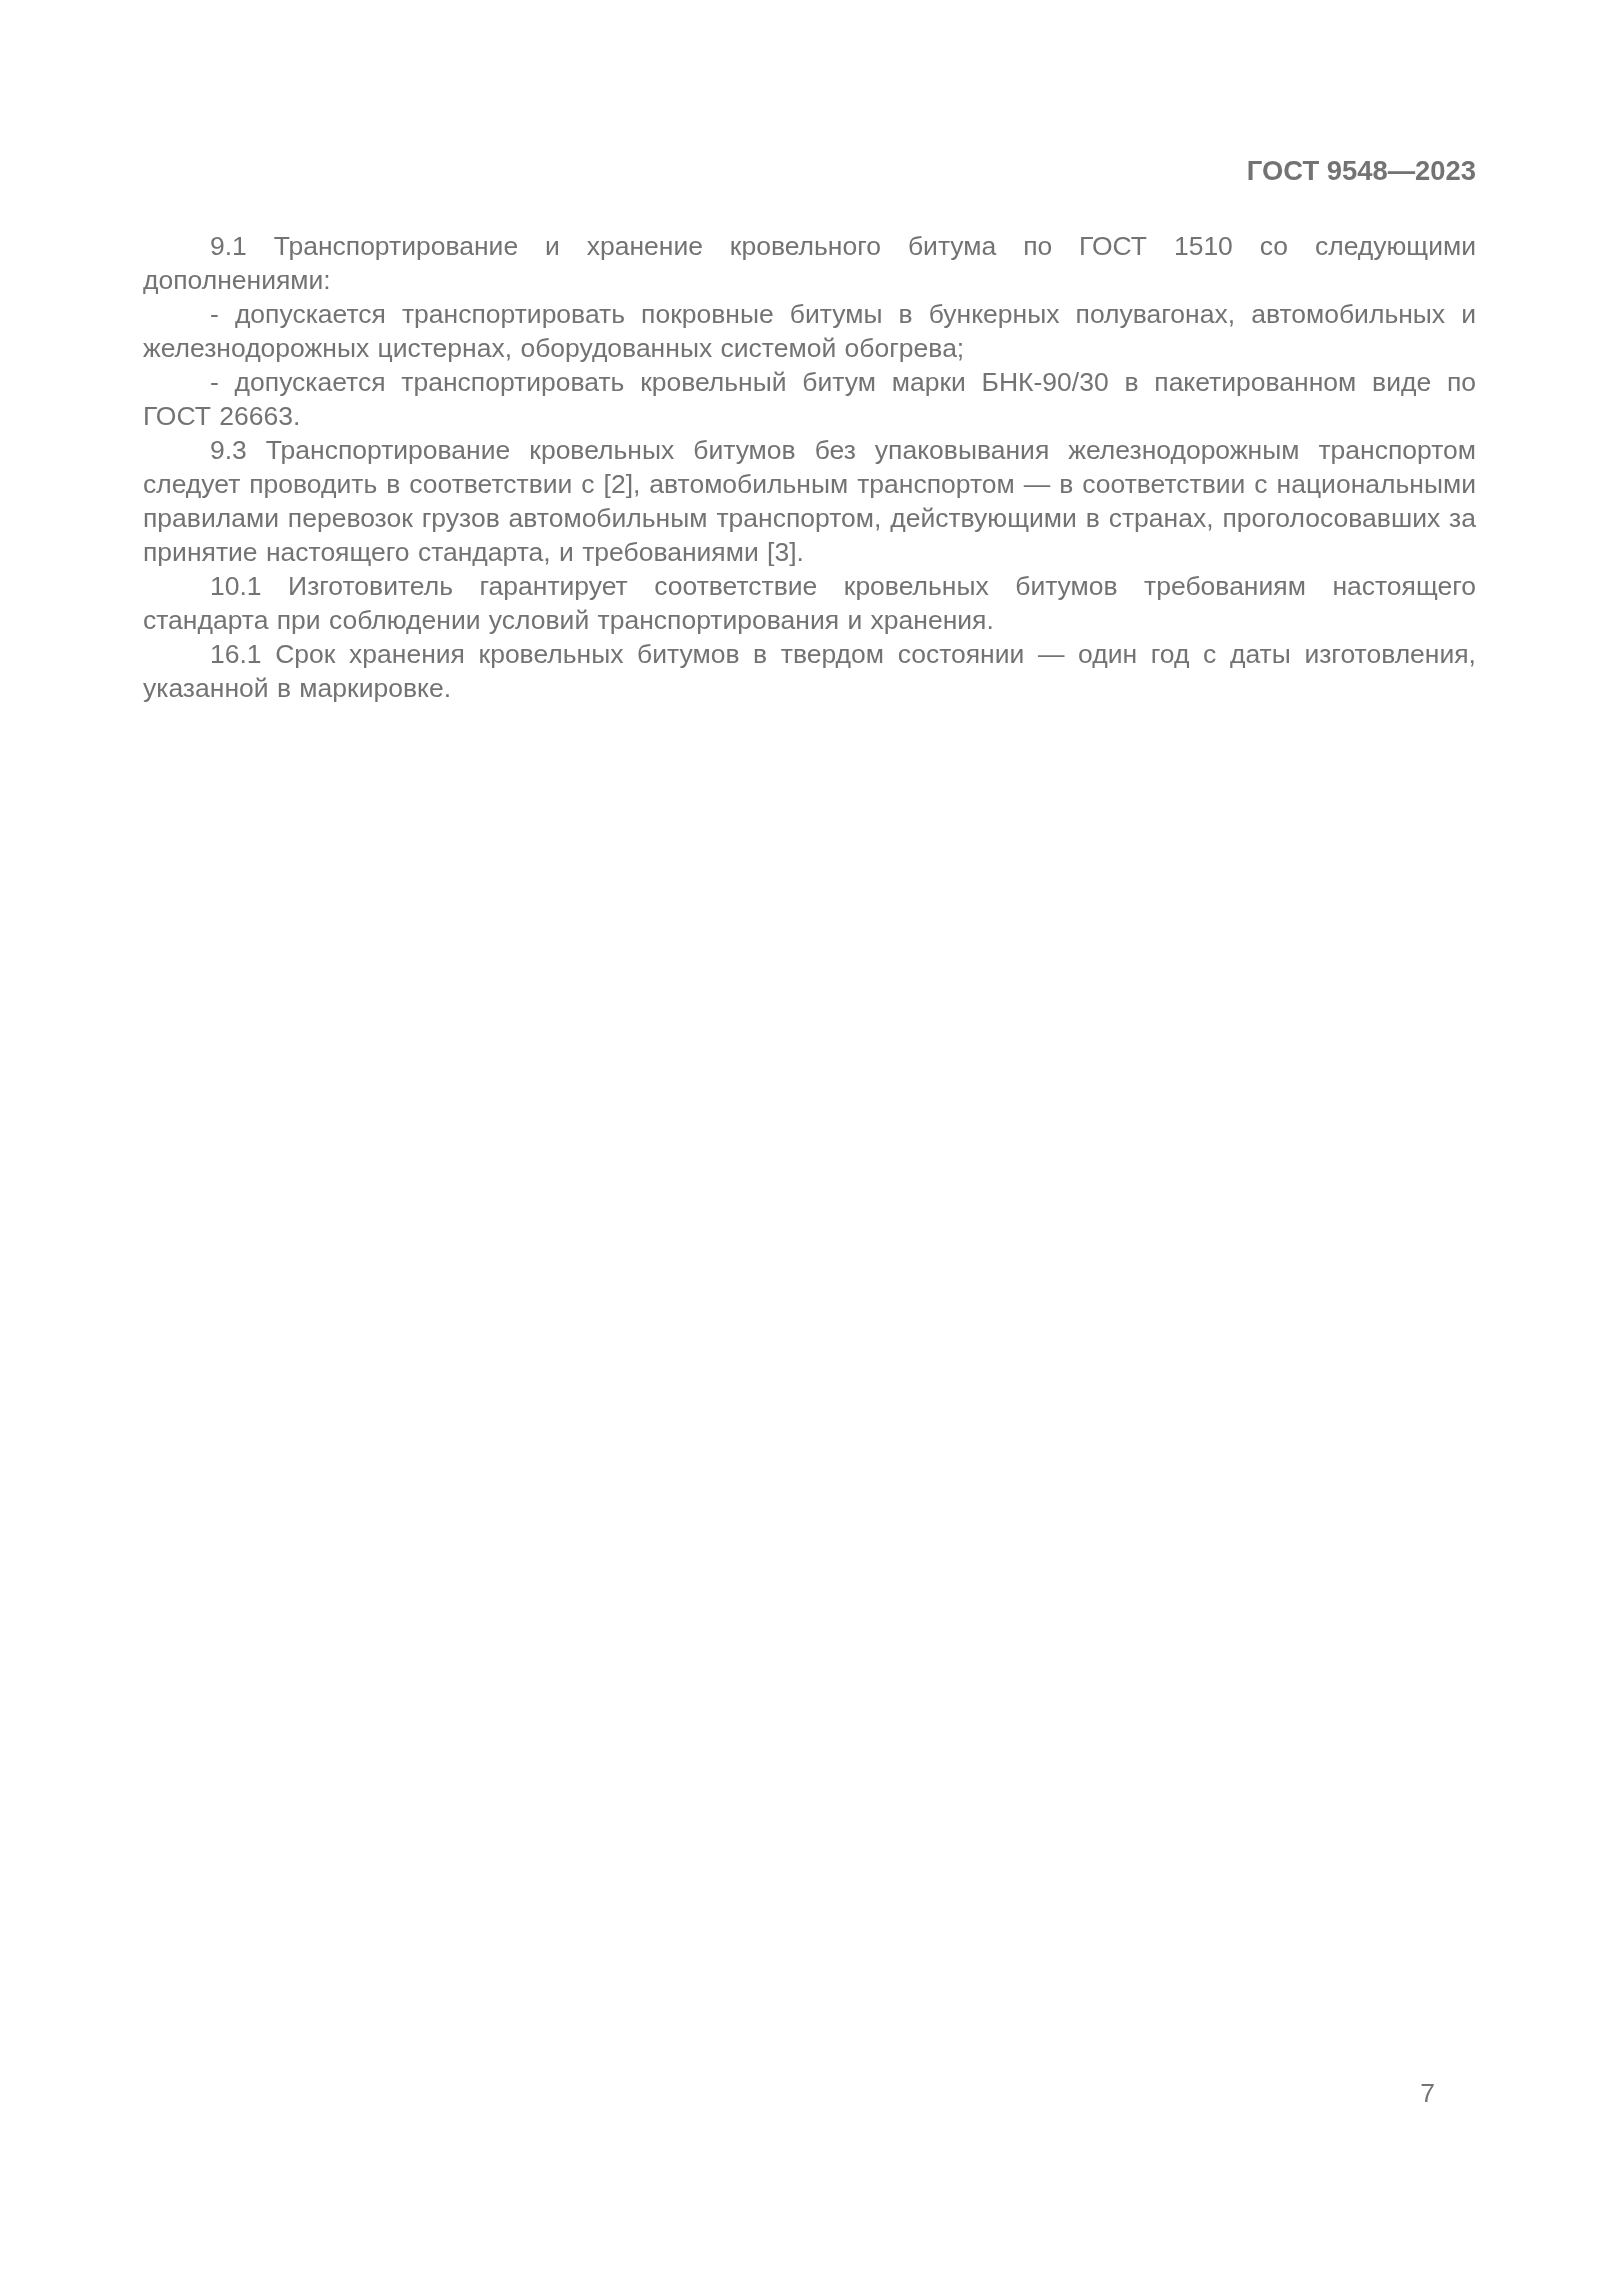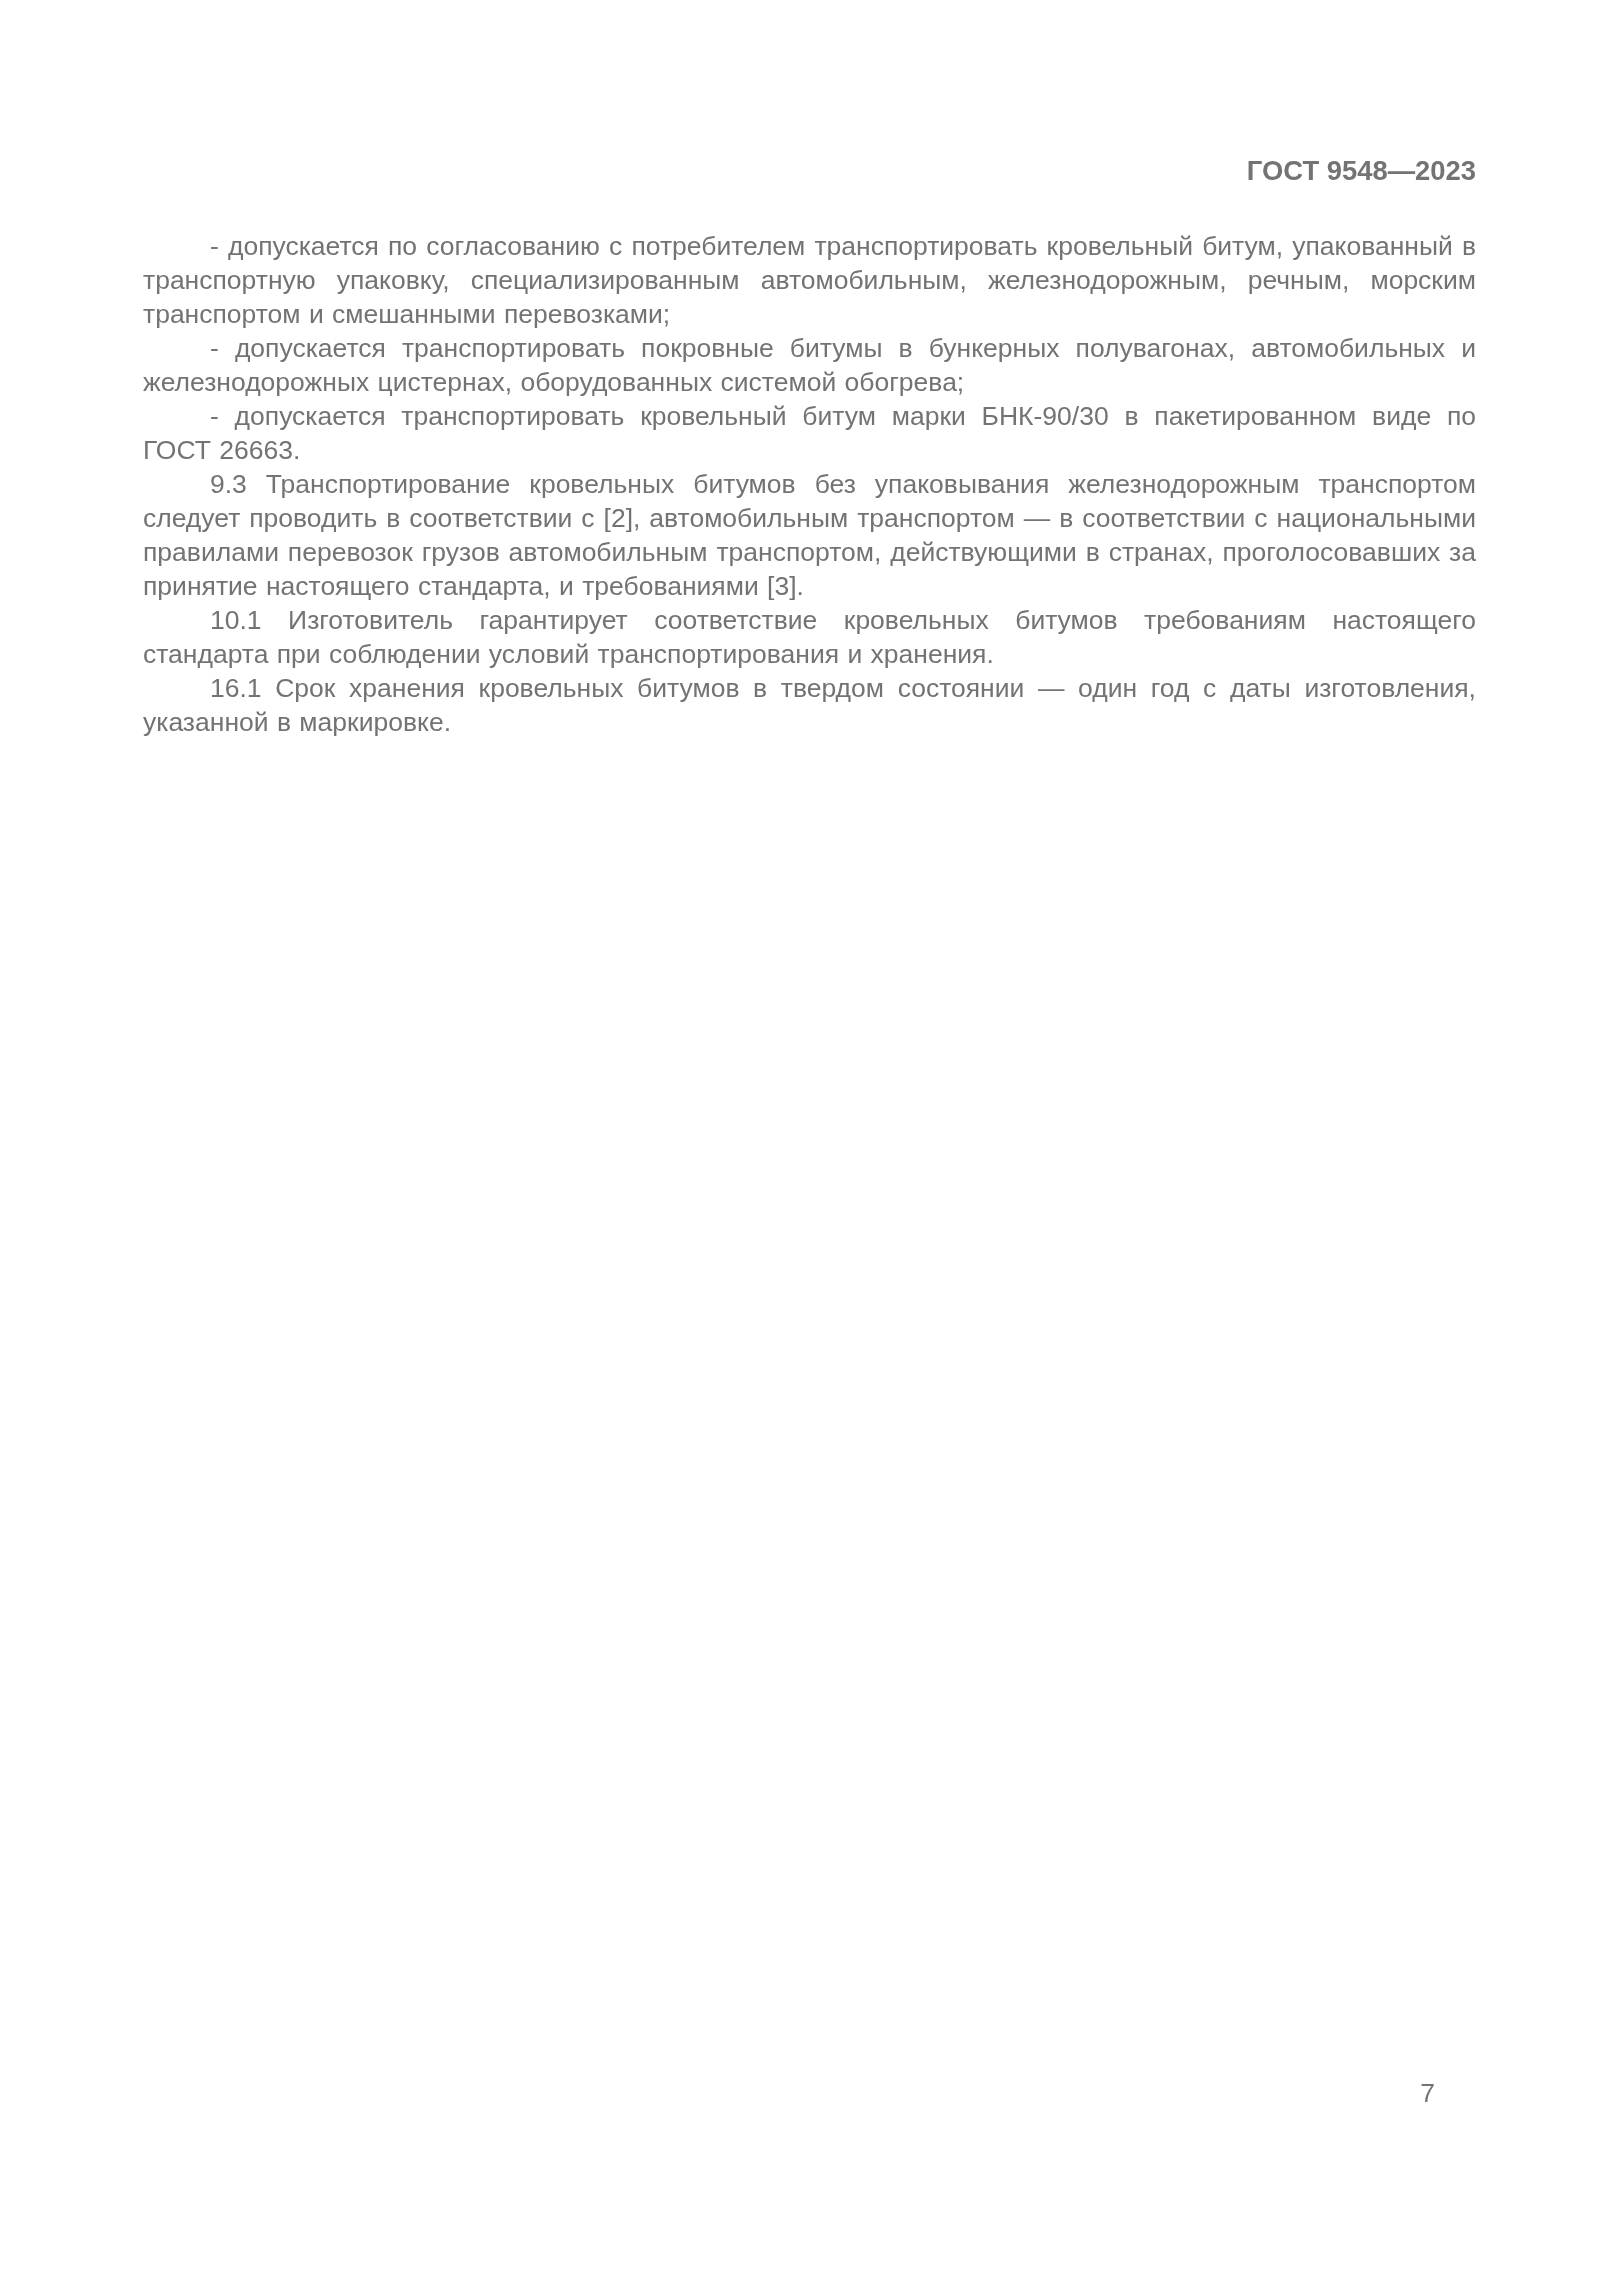--- a/index.html
+++ b/index.html
@@ -57,21 +57,21 @@
 </style>
 </head>
 <body>
 
 <div class="page">
   <div class="content">
 
     <div class="doc-header">ГОСТ 9548—2023</div>
 
 
-    <p class="para">- допускается по согласованию с потребителем транспортировать кровельный битум, упакованный в транспортную упаковку, специализированным автомобильным, железнодорожным, речным, морским транспортом и смешанными перевозками;</p>
+    <p class="para">9.1 Транспортирование и хранение кровельного битума по ГОСТ 1510 со следующими дополнениями:</p>
     <p class="para">- допускается транспортировать покровные битумы в бункерных полувагонах, автомобильных и железнодорожных цистернах, оборудованных системой обогрева;</p>
     <p class="para">- допускается транспортировать кровельный битум марки БНК-90/30 в пакетированном виде по ГОСТ 26663.</p>
     <p class="para">9.3 Транспортирование кровельных битумов без упаковывания железнодорожным транспортом следует проводить в соответствии с [2], автомобильным транспортом — в соответствии с национальными правилами перевозок грузов автомобильным транспортом, действующими в странах, проголосовавших за принятие настоящего стандарта, и требованиями [3].</p>
 
 
     <p class="para">10.1 Изготовитель гарантирует соответствие кровельных битумов требованиям настоящего стандарта при соблюдении условий транспортирования и хранения.</p>
     <p class="para">16.1 Срок хранения кровельных битумов в твердом состоянии — один год с даты изготовления, указанной в маркировке.</p>
 
   </div>
 

